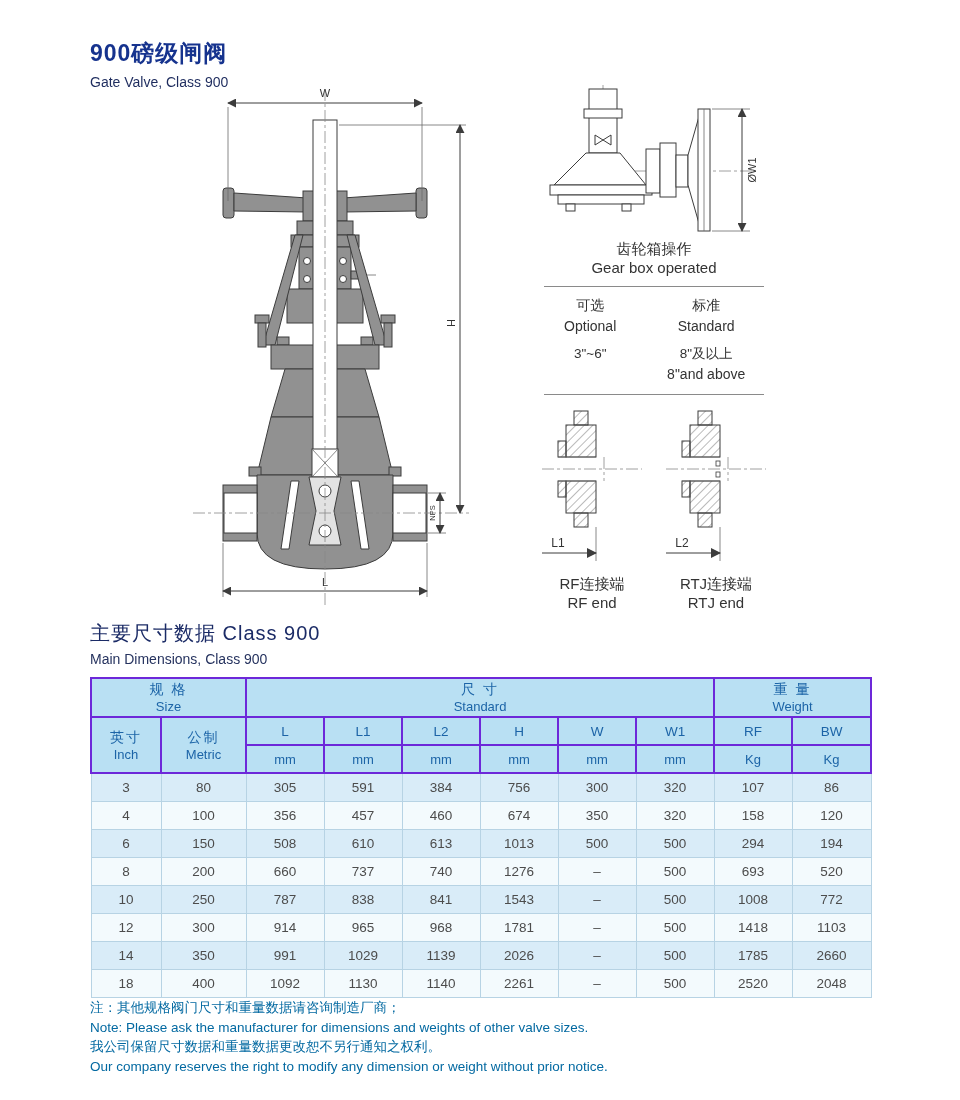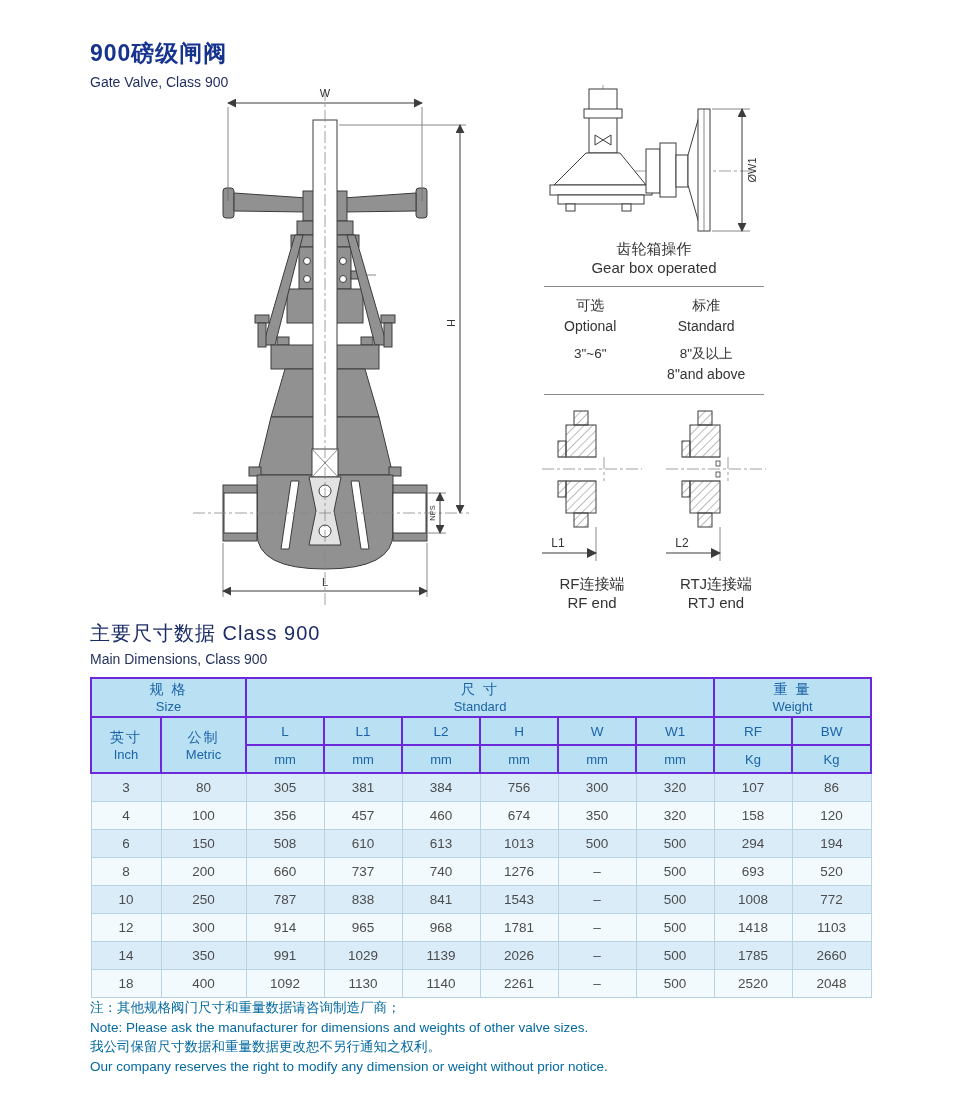--- a/index.html
+++ b/index.html
@@ -326,21 +326,21 @@
           <th class="unit">mm</th>
           <th class="unit">Kg</th>
           <th class="unit">Kg</th>
         </tr>
       </thead>
       <tbody>
           <tr class="r0">
             <td>3</td>
             <td>80</td>
             <td>305</td>
-            <td>381</td>
+            <td>591</td>
             <td>384</td>
             <td>756</td>
             <td>300</td>
             <td>320</td>
             <td>107</td>
             <td>86</td>
           </tr>
           <tr class="r1">
             <td>4</td>
             <td>100</td>

